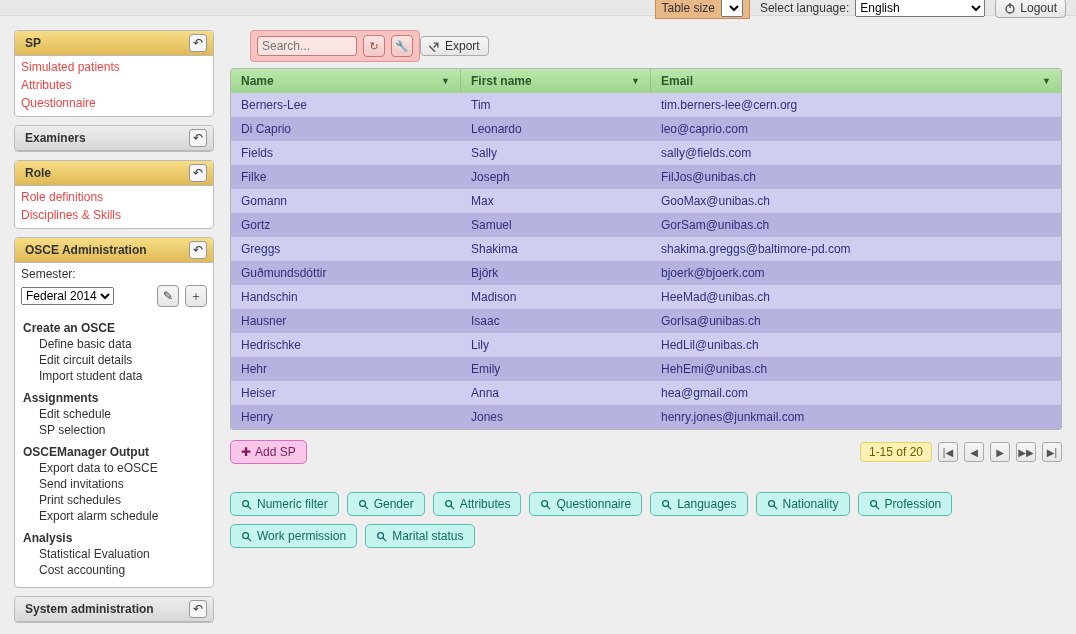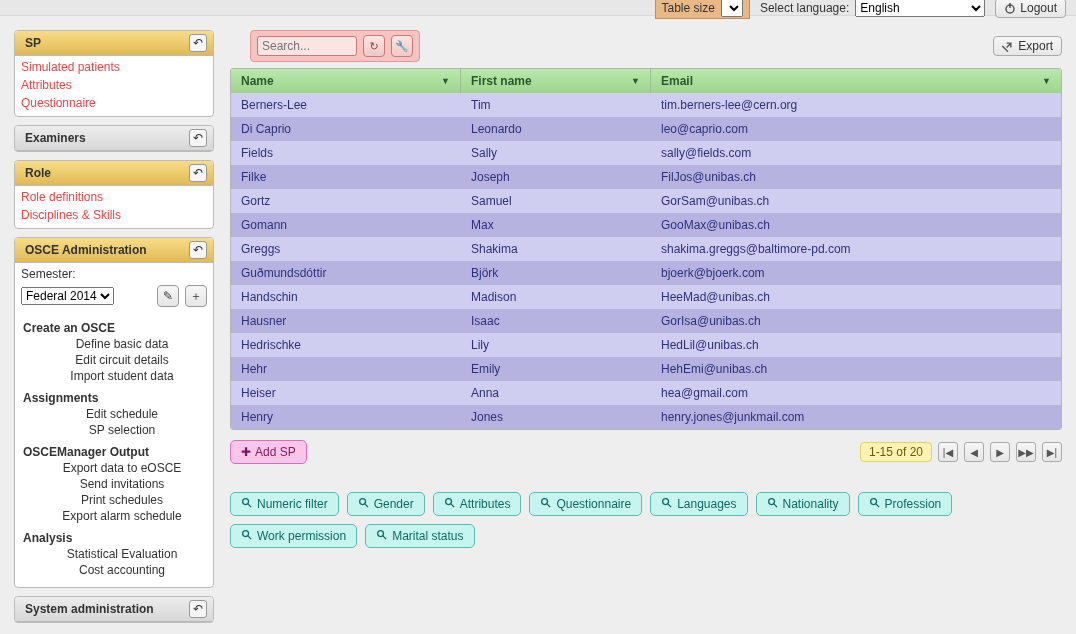--- a/index.html
+++ b/index.html
@@ -19,23 +19,23 @@
 .panel-hd .title{font-weight:bold;color:#333;}
 .panel-hd .collapse{width:18px;height:18px;border:1px solid #999;border-radius:3px;background:#f5f5f5;display:flex;align-items:center;justify-content:center;font-size:12px;cursor:pointer;}
 .panel-body{padding:2px 6px 4px 6px;}
 .panel-body .item{padding:2px 0;color:#ef4444;cursor:pointer;}
 .sem-row{display:flex;align-items:center;gap:6px;padding:4px 6px;}
 .sem-row select{font-size:12px;}
 .mini-btn{width:22px;height:22px;border:1px solid #999;border-radius:4px;background:linear-gradient(#f6f6f6,#e6e6e6);display:flex;align-items:center;justify-content:center;cursor:pointer;font-size:12px;}
 .osce-body{padding:6px 8px 10px 8px;}
 .osce-body .sec{font-weight:bold;margin-top:8px;}
 .osce-body .sec:first-child{margin-top:4px;}
-.osce-body .sub{padding-left:16px;padding-top:2px;cursor:pointer;text-align:center;}
+.osce-body .sub{padding-left:16px;padding-top:2px;cursor:pointer;}
 .main{flex:1;display:flex;flex-direction:column;min-width:0;}
-.toolbar{display:flex;align-items:center;justify-content:space-between;margin-bottom:6px;padding-left:20px;}
+.toolbar{display:flex;align-items:center;justify-content:flex-start;margin-bottom:6px;padding-left:20px;}
 .search-wrap{display:flex;align-items:center;gap:6px;background:#f6c3c0;border:1px solid #e39793;border-radius:4px;padding:4px 6px;}
 .search-wrap input{width:100px;border:1px solid #c77;border-radius:3px;padding:2px 4px;background:#fbe5e3;color:#a55;font-size:12px;}
 .icon-btn{width:22px;height:22px;border:1px solid #c77;border-radius:4px;background:linear-gradient(#fbe5e3,#f0c8c4);display:flex;align-items:center;justify-content:center;cursor:pointer;font-size:11px;color:#844;}
 .export-btn{}
 .table{border:1px solid #b5b5b5;border-radius:3px;overflow:hidden;}
 .thead{display:flex;background:linear-gradient(#bbe8ac,#9ed48e);font-weight:bold;color:#2a5a2a;}
 .th,.td{padding:5px 10px;}
 .col-name{width:230px;}
 .col-first{width:190px;}
 .col-email{flex:1;}
@@ -44,21 +44,21 @@
 .th .arrow{font-size:9px;color:#2a5a2a;}
 .tbody .tr{display:flex;color:#30307a;}
 .tbody .tr:nth-child(odd){background:#cfcdf0;}
 .tbody .tr:nth-child(even){background:#b6b3e1;}
 .tbl-footer{display:flex;align-items:center;justify-content:space-between;margin-top:10px;}
 .add-btn{background:#f9c6ea;border:1px solid #d86fb8;color:#7a1a5e;border-radius:5px;padding:4px 10px;display:inline-flex;align-items:center;gap:4px;cursor:pointer;font-size:12px;}
 .pager{display:flex;align-items:center;gap:6px;}
 .pager .status{background:#fdf2b3;border:1px solid #e3d36a;border-radius:4px;padding:2px 8px;color:#6d5c00;}
 .pager .pg-btn{width:20px;height:20px;border:1px solid #aaa;border-radius:3px;background:linear-gradient(#f6f6f6,#e6e6e6);display:flex;align-items:center;justify-content:center;font-size:10px;cursor:pointer;color:#555;}
 .filters{display:flex;flex-wrap:wrap;gap:8px;margin-top:28px;}
-.filter-btn{background:#c6f4ef;border:1px solid #59bdb1;color:#0f6b61;border-radius:5px;padding:4px 10px;display:inline-flex;gap:5px;cursor:pointer;font-size:12px;}
+.filter-btn{background:#c6f4ef;border:1px solid #59bdb1;color:#0f6b61;border-radius:5px;padding:4px 10px;display:inline-flex;align-items:center;gap:5px;cursor:pointer;font-size:12px;}
 svg{display:block;}
 </style>
 </head>
 <body>
 
 <div class="topbar">
   <div class="ts-box">
     <span>Table size</span>
     <select><option></option></select>
   </div>
@@ -206,28 +206,28 @@
             <div class="td col-name">Fields</div>
             <div class="td col-first">Sally</div>
             <div class="td col-email">sally@fields.com</div>
           </div>
           <div class="tr">
             <div class="td col-name">Filke</div>
             <div class="td col-first">Joseph</div>
             <div class="td col-email">FilJos@unibas.ch</div>
           </div>
           <div class="tr">
+            <div class="td col-name">Gomann</div>
+            <div class="td col-first">Max</div>
+            <div class="td col-email">GooMax@unibas.ch</div>
+          </div>
+          <div class="tr">
             <div class="td col-name">Gortz</div>
             <div class="td col-first">Samuel</div>
             <div class="td col-email">GorSam@unibas.ch</div>
-          </div>
-          <div class="tr">
-            <div class="td col-name">Gomann</div>
-            <div class="td col-first">Max</div>
-            <div class="td col-email">GooMax@unibas.ch</div>
           </div>
           <div class="tr">
             <div class="td col-name">Greggs</div>
             <div class="td col-first">Shakima</div>
             <div class="td col-email">shakima.greggs@baltimore-pd.com</div>
           </div>
           <div class="tr">
             <div class="td col-name">Guðmundsdóttir</div>
             <div class="td col-first">Björk</div>
             <div class="td col-email">bjoerk@bjoerk.com</div>

